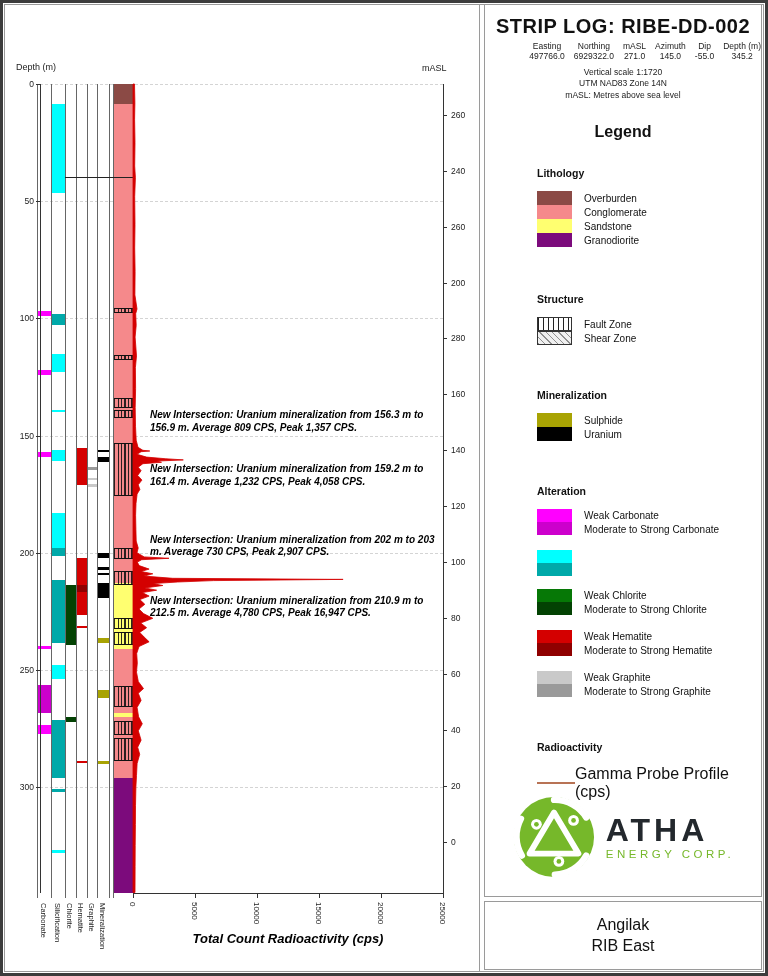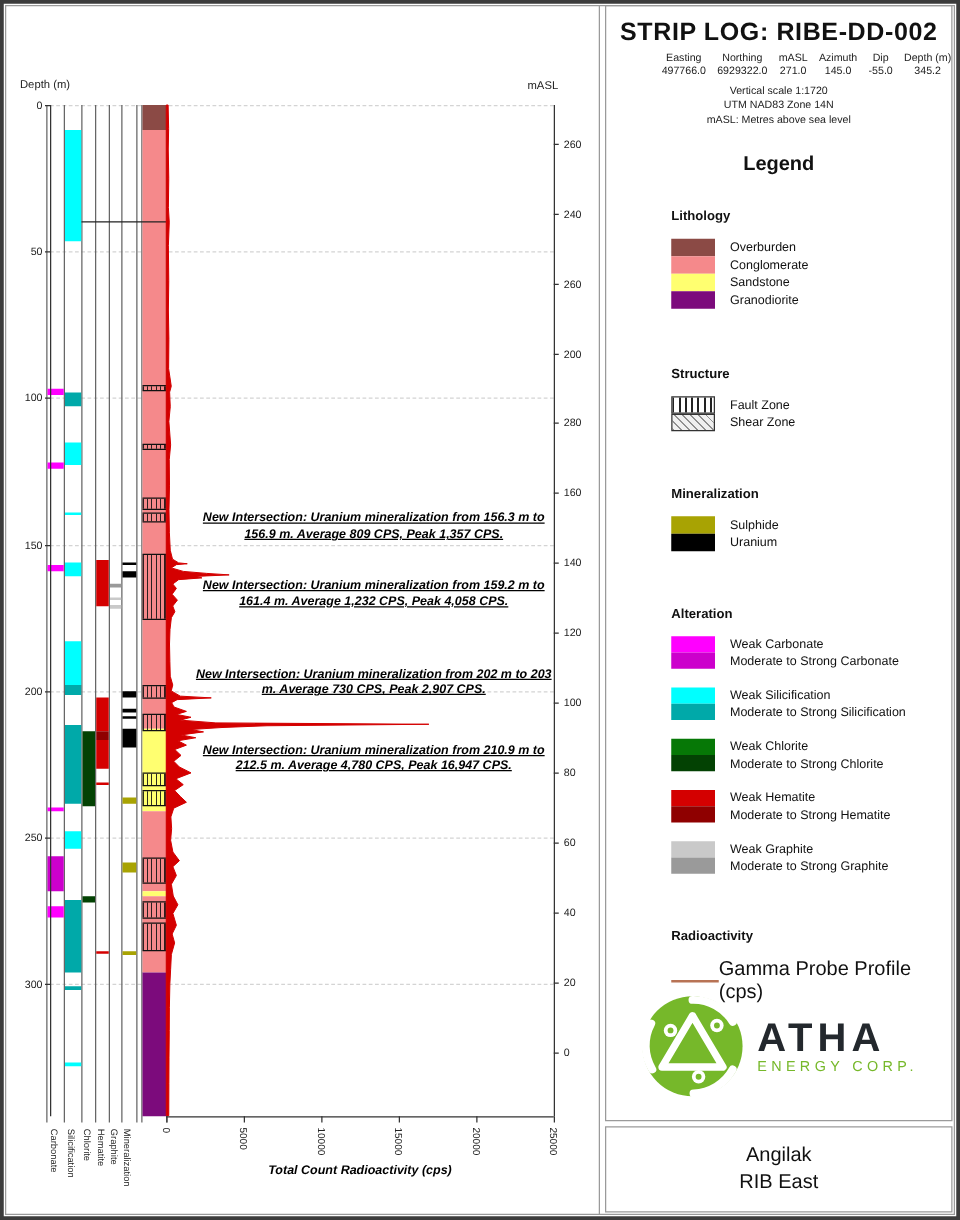--- a/index.html
+++ b/index.html
@@ -14,22 +14,22 @@
   .gridline{position:absolute;height:0;border-top:1px dashed #d4d4d4;}
   .vline{position:absolute;width:1px;background:#555;}
   .hline{position:absolute;height:1px;background:#555;}
   .tick-label{position:absolute;font-size:8.5px;color:#222;}
   .tick-label.right-align{text-align:right;}
   .vert-text{position:absolute;writing-mode:vertical-rl;font-size:8px;color:#222;line-height:1;}
   .interval{position:absolute;}
   .hatch-fault{position:absolute;background:repeating-linear-gradient(90deg,rgba(20,20,20,.9) 0 1px,transparent 1px 3.5px);
                border-top:1px solid #111;border-bottom:1px solid #111;}
   .annotation{position:absolute;font-size:10px;font-weight:bold;font-style:italic;line-height:1.25;
-              text-align:center;color:#000;text-decoration:underline;}
-  .x-axis-title{position:absolute;font-size:10px;font-weight:bold;font-style:italic;text-align:center;color:#000;}
+              text-align:left;color:#000;}
+  .x-axis-title{position:absolute;font-size:13px;font-weight:bold;font-style:italic;text-align:center;color:#000;}
   
   .right-panel{position:absolute;left:484px;top:4px;width:278px;height:893px;background:#fff;}
   .rp-header{text-align:center;padding-top:10px;}
   .rp-title{font-size:20px;font-weight:bold;letter-spacing:.5px;}
   .rp-fields{display:flex;justify-content:flex-end;gap:9px;margin-top:3px;}
   .rp-field{text-align:center;}
   .rp-field .f-label{font-size:8.5px;color:#222;}
   .rp-field .f-value{font-size:8.5px;color:#222;}
   .rp-notes{margin-top:6px;font-size:8.5px;line-height:1.35;color:#222;}
   .legend-title{text-align:center;font-size:16px;font-weight:bold;margin-top:22px;}
@@ -301,24 +301,20 @@
               <div class="alt-labels">
                 <div>Weak Carbonate</div>
                 <div>Moderate to Strong Carbonate</div>
               </div>
             </div>
             <div class="alt-item">
               <div class="alt-swatches">
                 <div style="background: rgb(0, 255, 255);"></div>
                 <div style="background: rgb(0, 169, 169);"></div>
               </div>
-              <div class="alt-labels">
-                <div>Weak Silicification</div>
-                <div>Moderate to Strong Silicification</div>
-              </div>
             </div>
             <div class="alt-item">
               <div class="alt-swatches">
                 <div style="background: rgb(6, 120, 6);"></div>
                 <div style="background: rgb(3, 66, 3);"></div>
               </div>
               <div class="alt-labels">
                 <div>Weak Chlorite</div>
                 <div>Moderate to Strong Chlorite</div>
               </div>

